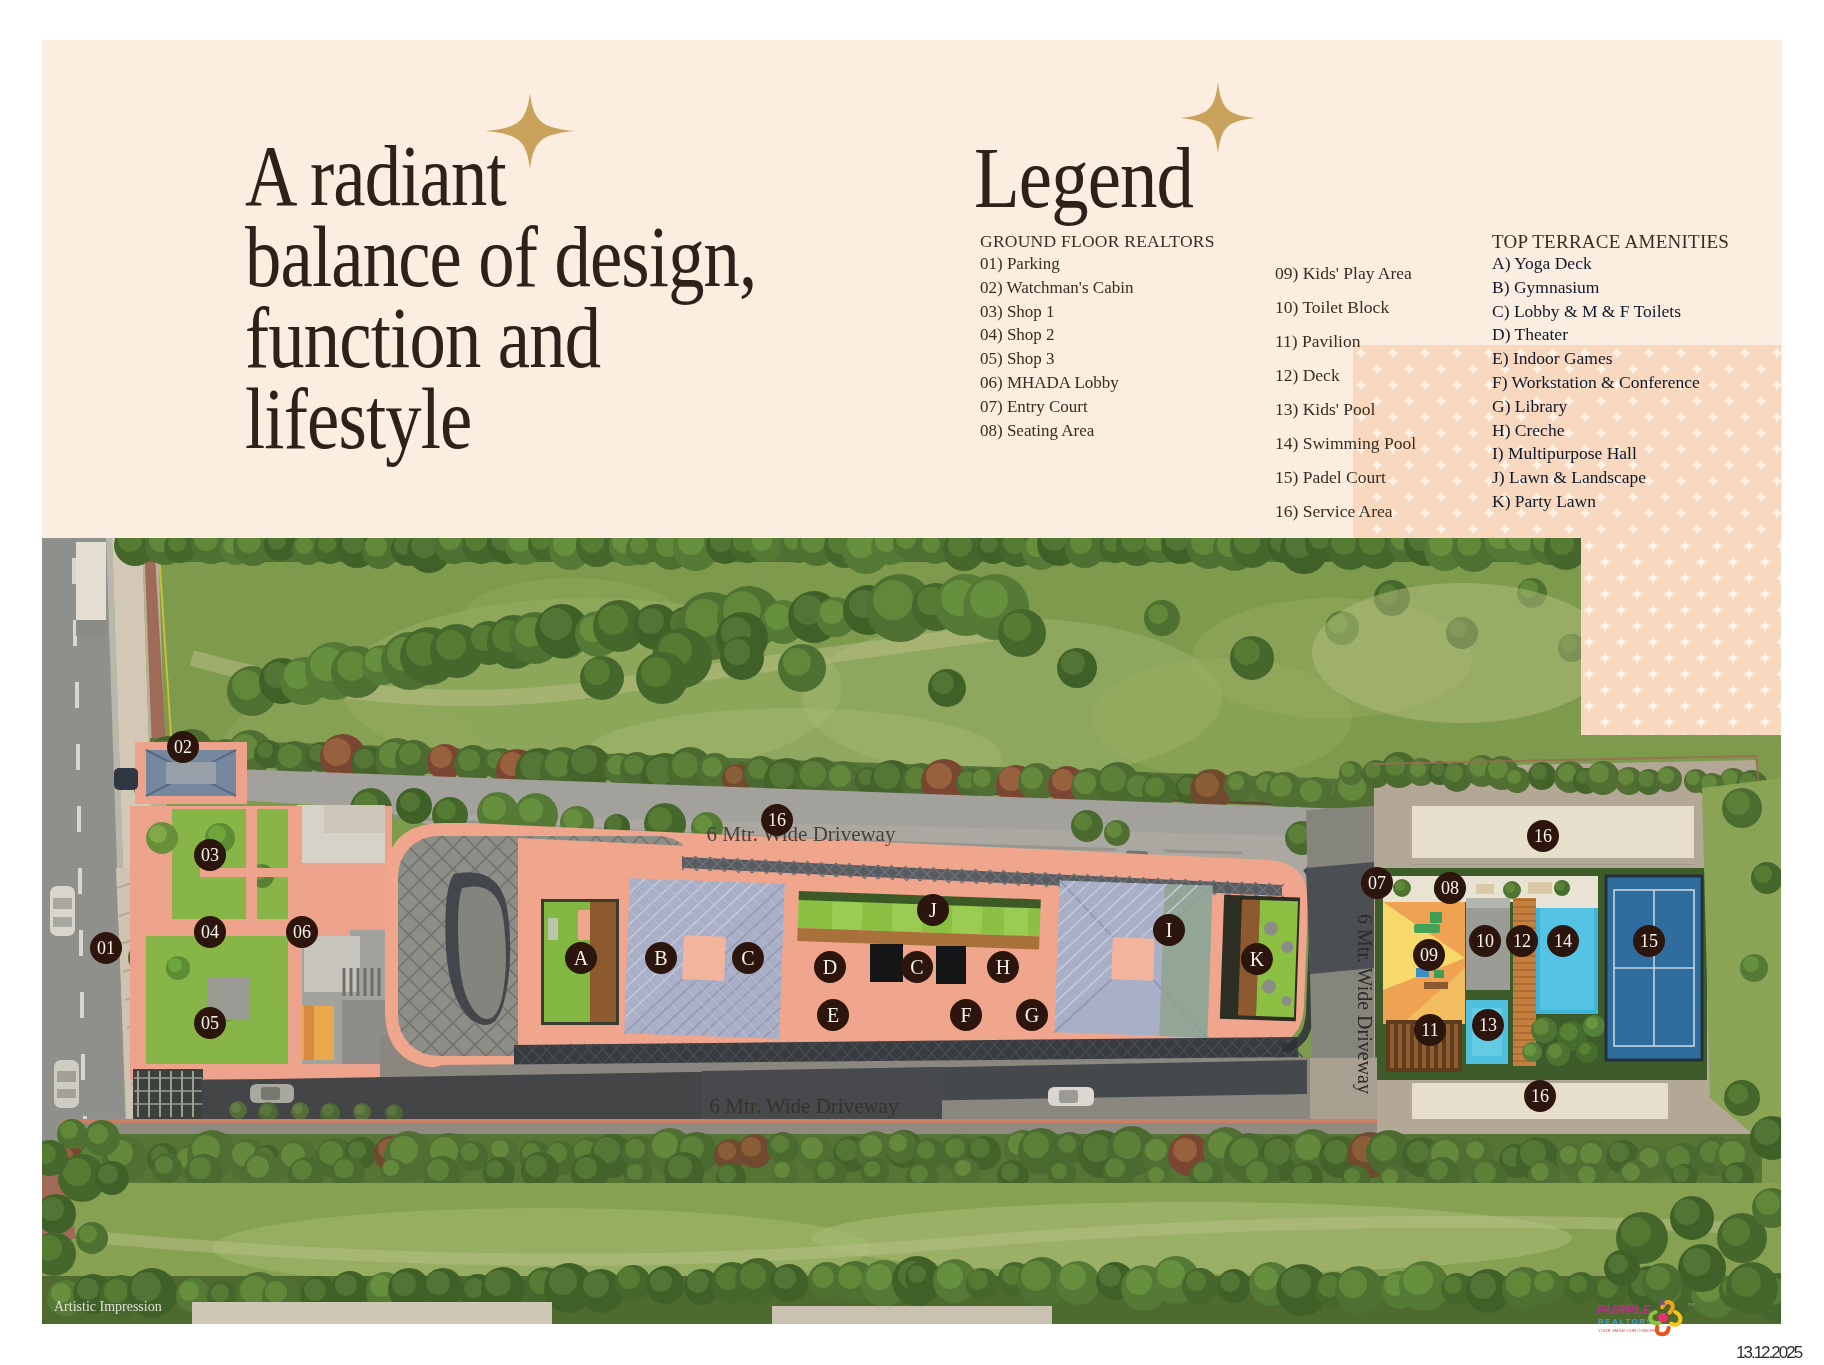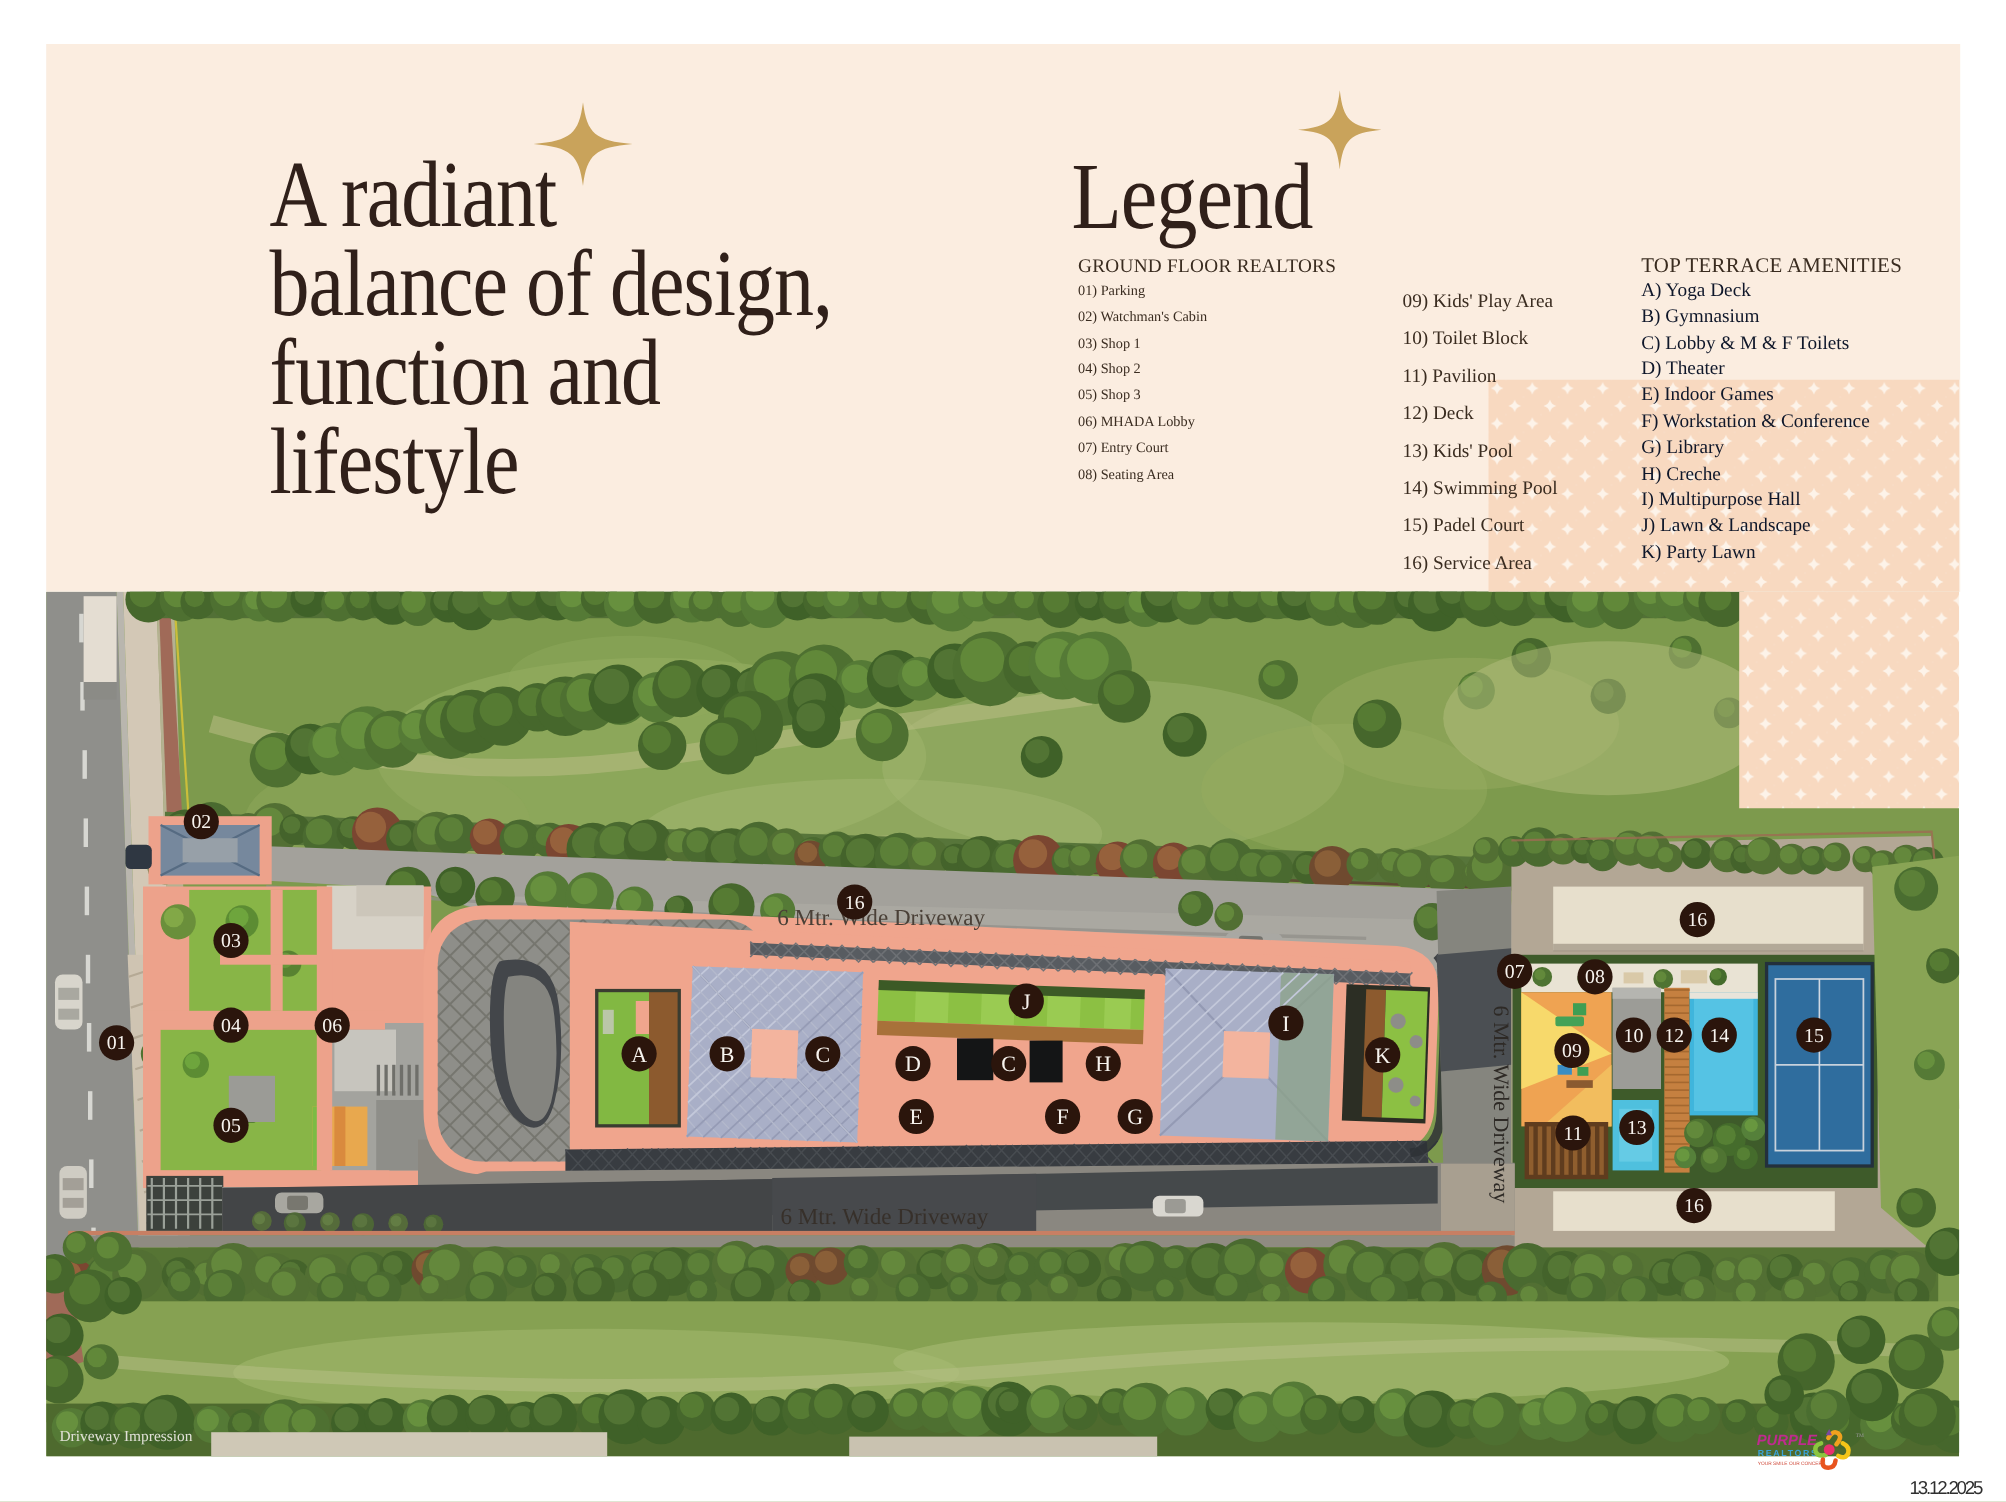--- a/index.html
+++ b/index.html
@@ -15,21 +15,21 @@
   </svg>
 
 <div class="abs" style="left:974px;top:128px;font-size:86px;letter-spacing:-1px;color:#30201a;transform:scaleX(0.87);transform-origin:0 0">Legend</div>
 
 <svg style="position:absolute;left:1180px;top:82px" width="76" height="72" viewBox="-38 -36 76 72">
     <path d="M0,-36 C3.04,-9.0 9.5,-2.88 38,0 C9.5,2.88 3.04,9.0 0,36 C-3.04,9.0 -9.5,2.88 -38,0 C-9.5,-2.88 -3.04,-9.0 0,-36Z" fill="#c9a35b"></path>
   </svg>
 
 <div class="abs" style="left:980px;top:231px;font-size:17.5px;letter-spacing:0.25px;color:#3a2c20;z-index:3">GROUND FLOOR REALTORS</div>
 
-<div style="position:absolute;left:980px;top:252px;font-size:13px;line-height:23.8px;z-index:3;color:#3a2c20;white-space:nowrap">01) Parking<br>02) Watchman's Cabin<br>03) Shop 1<br>04) Shop 2<br>05) Shop 3<br>06) MHADA Lobby<br>07) Entry Court<br>08) Seating Area</div>
+<div style="position:absolute;left:980px;top:252px;font-size:17px;line-height:23.8px;z-index:3;color:#3a2c20;white-space:nowrap">01) Parking<br>02) Watchman's Cabin<br>03) Shop 1<br>04) Shop 2<br>05) Shop 3<br>06) MHADA Lobby<br>07) Entry Court<br>08) Seating Area</div>
 
 <div style="position:absolute;left:1275px;top:256px;font-size:17.5px;line-height:34px;z-index:3;color:#3a2c20;white-space:nowrap">09) Kids' Play Area<br>10) Toilet Block<br>11) Pavilion<br>12) Deck<br>13) Kids' Pool<br>14) Swimming Pool<br>15) Padel Court<br>16) Service Area</div>
 
 <div class="abs" style="left:1492px;top:231px;font-size:19px;letter-spacing:0.25px;color:#3a2c20;z-index:3">TOP TERRACE AMENITIES</div>
 
 <div style="position:absolute;left:1492px;top:252px;font-size:17.5px;line-height:23.8px;z-index:3;color:#0f172a;white-space:nowrap">A) Yoga Deck<br>B) Gymnasium<br>C) Lobby &amp; M &amp; F Toilets<br>D) Theater<br>E) Indoor Games<br>F) Workstation &amp; Conference<br>G) Library<br>H) Creche<br>I) Multipurpose Hall<br>J) Lawn &amp; Landscape<br>K) Party Lawn</div>
 
 <div class="abs" style="left:42px;top:538px;width:1739px;height:786px;z-index:1"><svg width="1739" height="786" viewBox="0 0 1739 786">
 <defs>
 <clipPath id="clipPark">
@@ -1574,21 +1574,21 @@
 <circle cx="0" cy="32" r="15.2" fill="#f8d9c0"></circle>
           <circle cx="32" cy="32" r="15.2" fill="#f8d9c0"></circle>
 <circle cx="16" cy="16" r="15.2" fill="#f8d9c0"></circle>
 <path d="M8,2.2 C8.8,5.3 10.7,7.2 13.8,8 C10.7,8.8 8.8,10.7 8,13.8 C7.2,10.7 5.3,8.8 2.2,8 C5.3,7.2 7.2,5.3 8,2.2Z" fill="#fdf3e9"></path>
 <path d="M24,18.2 C24.8,21.3 26.7,23.2 29.8,24 C26.7,24.8 24.8,26.7 24,29.8 C23.2,26.7 21.3,24.8 18.2,24 C21.3,23.2 23.2,21.3 24,18.2Z" fill="#fdf3e9"></path>
 </pattern>
       </defs>
       <rect width="100%" height="100%" fill="url(#diam)"></rect>
     </svg></div>
 
-<div class="abs" style="left:54px;top:1299px;font-size:14px;color:#e9e7e0;opacity:0.95;z-index:3">Driveway Impression</div>
+<div class="abs" style="left:54px;top:1299px;font-size:14px;color:#e9e7e0;opacity:0.95;z-index:3">Artistic Impression</div>
 
 <div class="abs" style="left:1597px;top:1297px;width:100px;height:42px;z-index:4">
 <svg width="100" height="42" viewBox="0 0 100 42">
 <text x="0" y="17" font-size="13.5" font-weight="bold" font-style="italic" fill="#bf2b8e" font-family="Liberation Sans,sans-serif">PURPLE</text>
 <text x="1" y="27" font-size="8" font-weight="bold" fill="#3aa3da" font-family="Liberation Sans,sans-serif" letter-spacing="1.5">REALTORS</text>
 <text x="1" y="34.5" font-size="4.4" fill="#d04a3a" font-family="Liberation Sans,sans-serif">YOUR SMILE OUR CONCERN</text>
 <g transform="translate(52,2) scale(0.82)" stroke-linecap="round">
 <path d="M16,10 q5,-9 11,-5 q5,4 -2,12" stroke="#f0a11e" stroke-width="5" fill="none"></path>
 <path d="M8,16 q-8,2 -6,9 q2,6 11,4" stroke="#8bc53f" stroke-width="5" fill="none"></path>
 <path d="M10,34 q-2,9 6,9 q7,0 8,-8" stroke="#e8541e" stroke-width="5" fill="none"></path>

